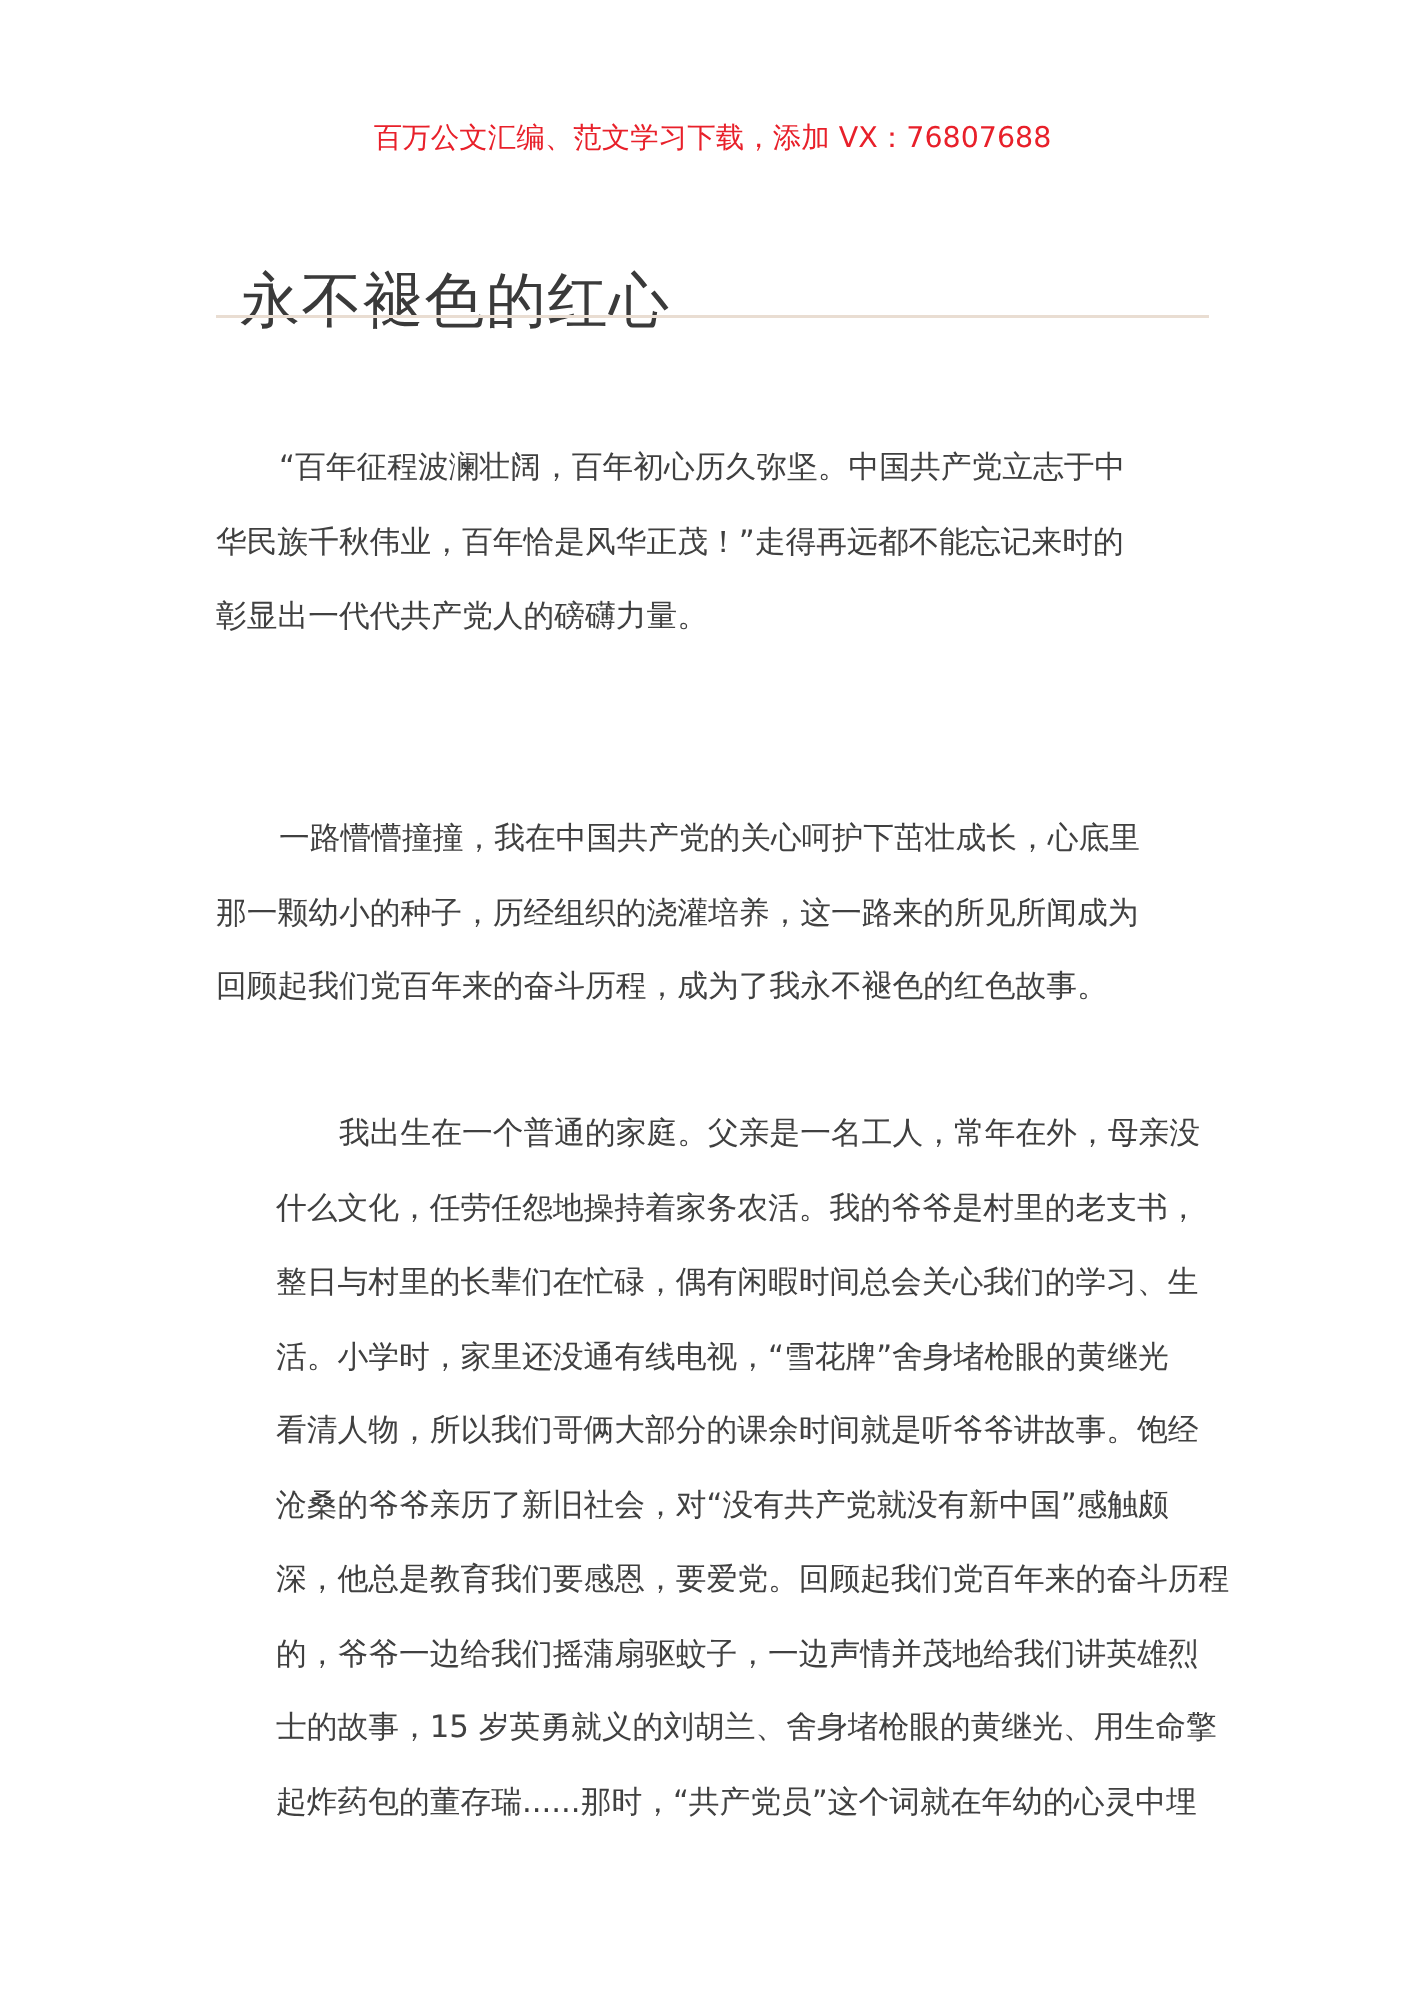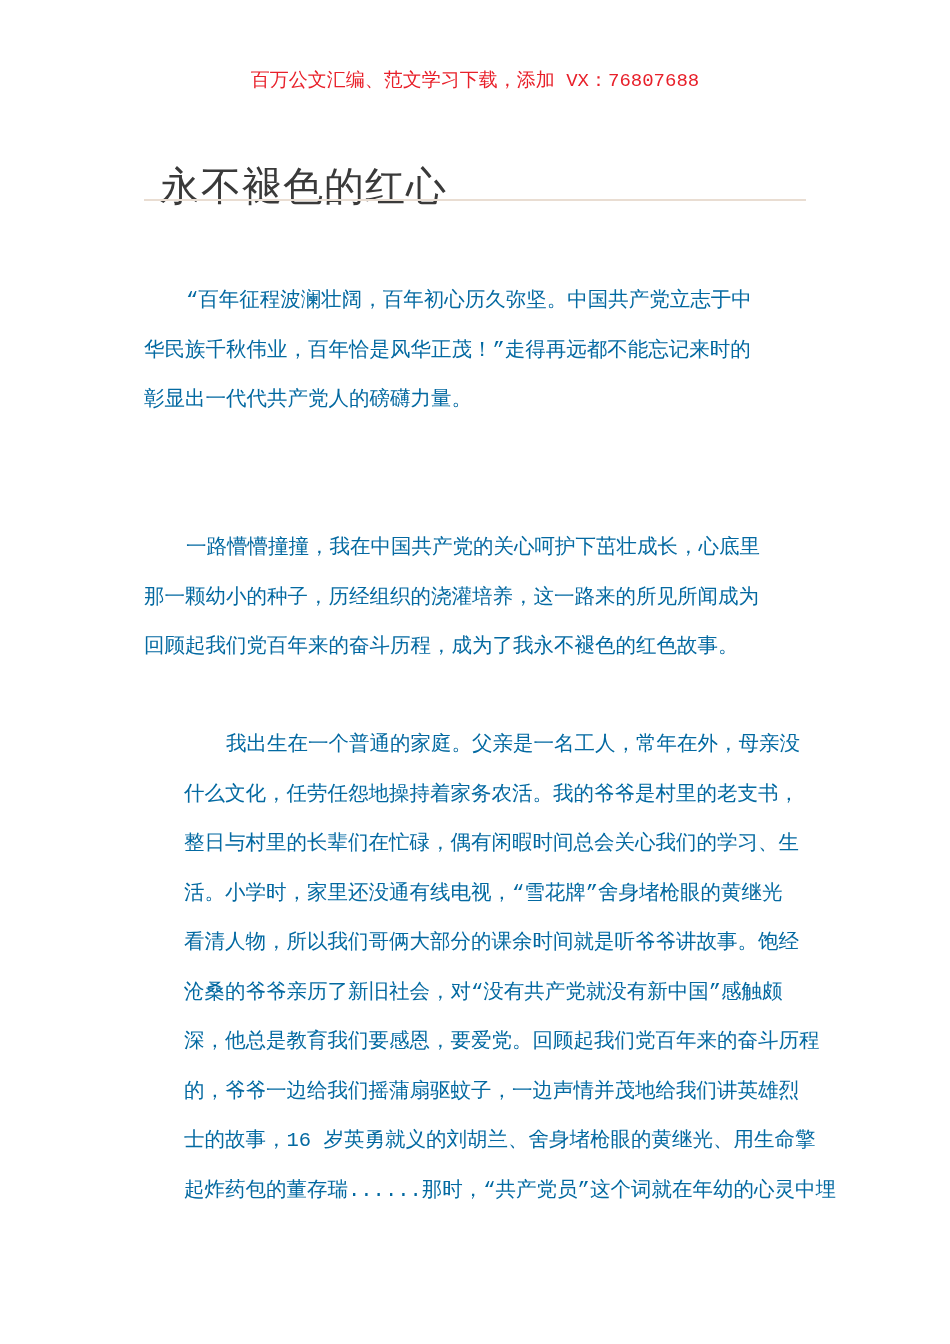--- a/index.html
+++ b/index.html
@@ -10,24 +10,23 @@
     body {
       width: 950px;
       height: 1344px;
       position: relative;
       overflow: hidden;
       font-family: "DejaVu Sans", "Liberation Sans", sans-serif;
       color: #333333;
     }
     .page {
       position: absolute;
-      left: 0; top: 0;
+      left: 0; top: 11px;
       width: 950px;
       height: 1136px;
-      font-family: Liberation Mono, monospace;
     }
     .header-note {
       position: absolute;
       top: 68px;
       left: 0;
       width: 950px;
       text-align: center;
       font-size: 19px;
       line-height: 26px;
       color: #e8202a;
@@ -54,21 +53,21 @@
     }
     .body-text {
       position: absolute;
       left: 144px;
       width: 664px;
     }
     .para {
       font-size: 20.5px;
       line-height: 49.5px;
       margin: 0;
-      color: #0369a1;
+      color: #404040;
       text-align: justify;
     }
     .para .line {
       display: block;
       white-space: nowrap;
     }
     .para .line.indent {
       padding-left: 42px;
     }
   </style>
@@ -101,18 +100,18 @@
   <div class="body-text" style="top: 720px; margin-left: 40px;">
     <p class="para">
       <span class="line indent">我出生在一个普通的家庭。父亲是一名工人，常年在外，母亲没</span>
       <span class="line">什么文化，任劳任怨地操持着家务农活。我的爷爷是村里的老支书，</span>
       <span class="line">整日与村里的长辈们在忙碌，偶有闲暇时间总会关心我们的学习、生</span>
       <span class="line">活。小学时，家里还没通有线电视，“雪花牌”舍身堵枪眼的黄继光</span>
       <span class="line">看清人物，所以我们哥俩大部分的课余时间就是听爷爷讲故事。饱经</span>
       <span class="line">沧桑的爷爷亲历了新旧社会，对“没有共产党就没有新中国”感触颇</span>
       <span class="line">深，他总是教育我们要感恩，要爱党。回顾起我们党百年来的奋斗历程</span>
       <span class="line">的，爷爷一边给我们摇蒲扇驱蚊子，一边声情并茂地给我们讲英雄烈</span>
-      <span class="line">士的故事，16 岁英勇就义的刘胡兰、舍身堵枪眼的黄继光、用生命擎</span>
+      <span class="line">士的故事，15 岁英勇就义的刘胡兰、舍身堵枪眼的黄继光、用生命擎</span>
       <span class="line">起炸药包的董存瑞......那时，“共产党员”这个词就在年幼的心灵中埋</span>
     </p>
   </div>
 
 </div>
 
 </body></html>

